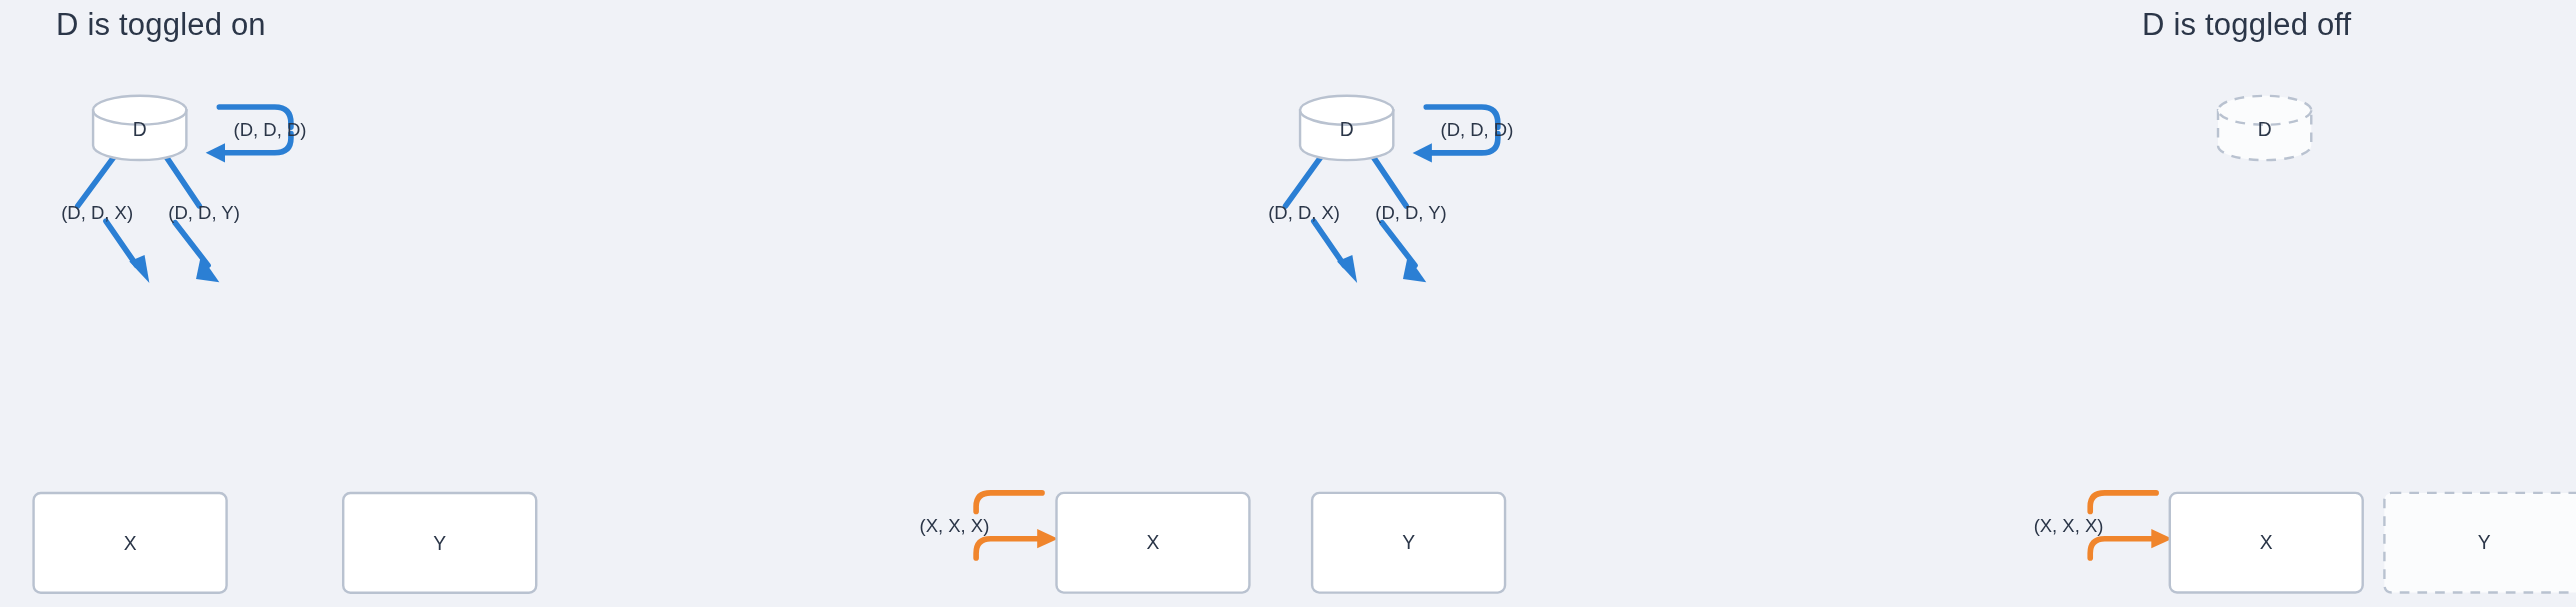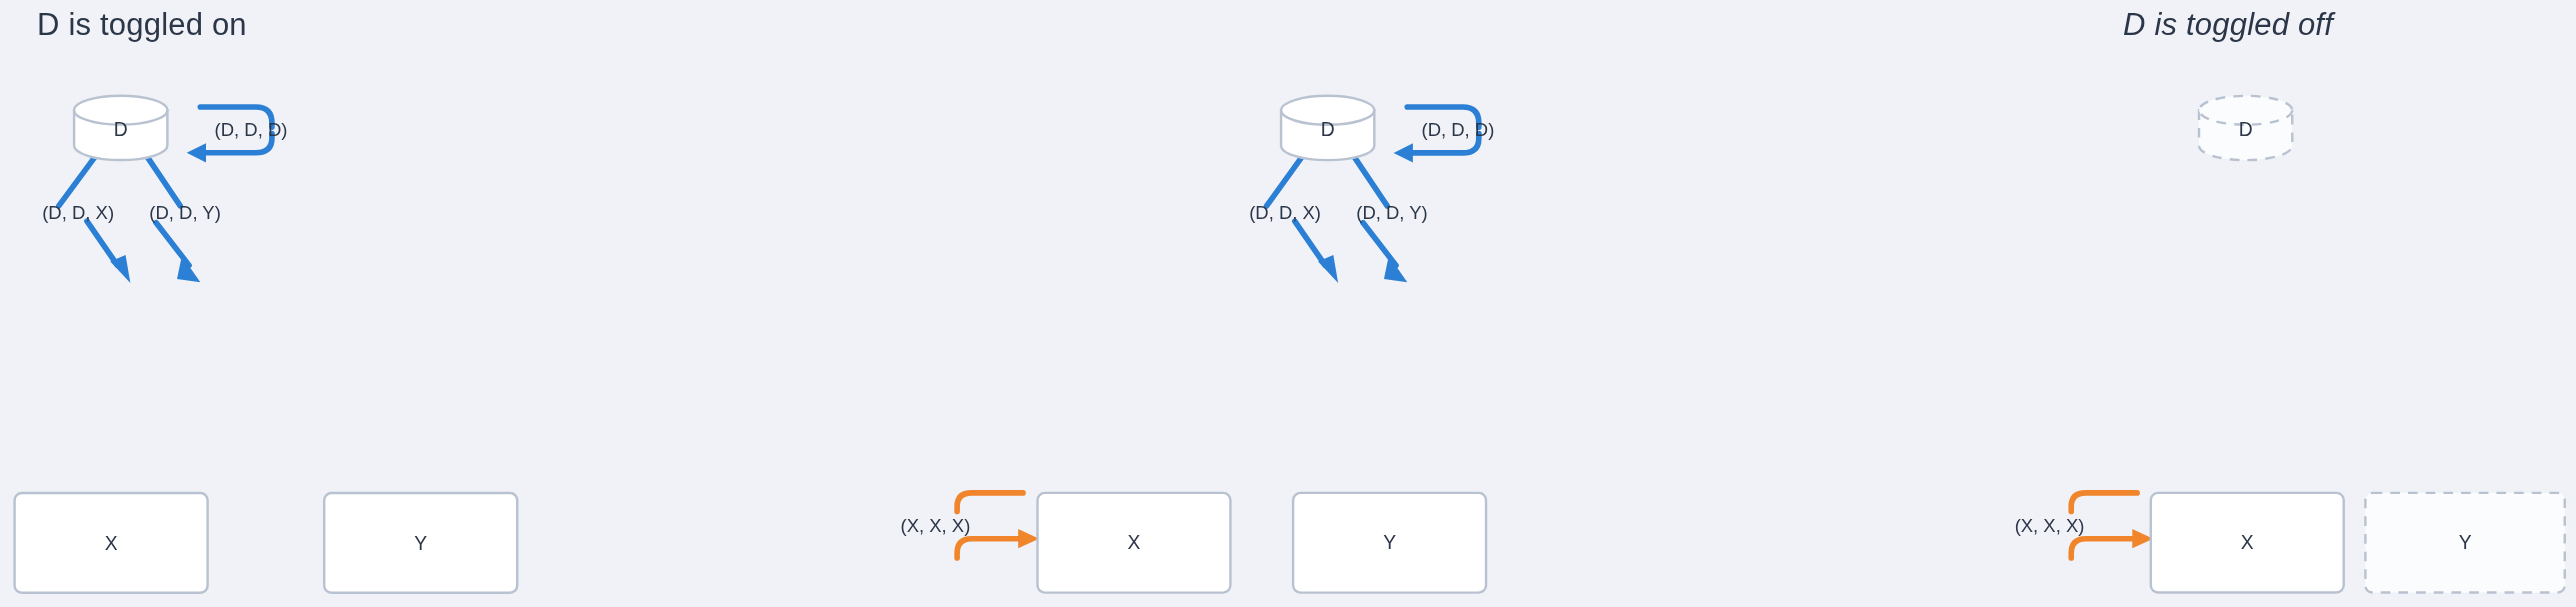--- a/index.html
+++ b/index.html
@@ -15,39 +15,40 @@
   }
   .board {
     position: relative;
     width: 2576px;
     height: 608px;
   }
   .panel {
     position: absolute;
     top: 0;
     height: 560px;
+    margin-left: 19px;
   }
   #panel-0 { left: 0px;    width: 724px; }
   #panel-1 { left: 724px;  width: 1045px; }
   #panel-2 { left: 1769px; width: 807px; }
 
   .panel-title {
     position: absolute;
     top: 7.2px;
     width: 100%;
     text-align: center;
     font-size: 31px;
     font-weight: 400;
     color: #2b3648;
     letter-spacing: 0.2px;
     white-space: nowrap;
   }
   #panel-0 .panel-title { text-align: left; left: 37px; width: auto; }
   #panel-1 .panel-title { text-align: center; }
-  #panel-2 .panel-title { text-align: left; left: 354px; width: auto; font-style: italic; }
+  #panel-2 .panel-title { text-align: left; left: 354px; width: auto; }
 
   .graph-svg {
     position: absolute;
     left: 0;
     top: 0;
   }
   .node-label {
     font-family: "Liberation Sans", sans-serif;
     font-size: 24px;
     fill: #2b3648;

